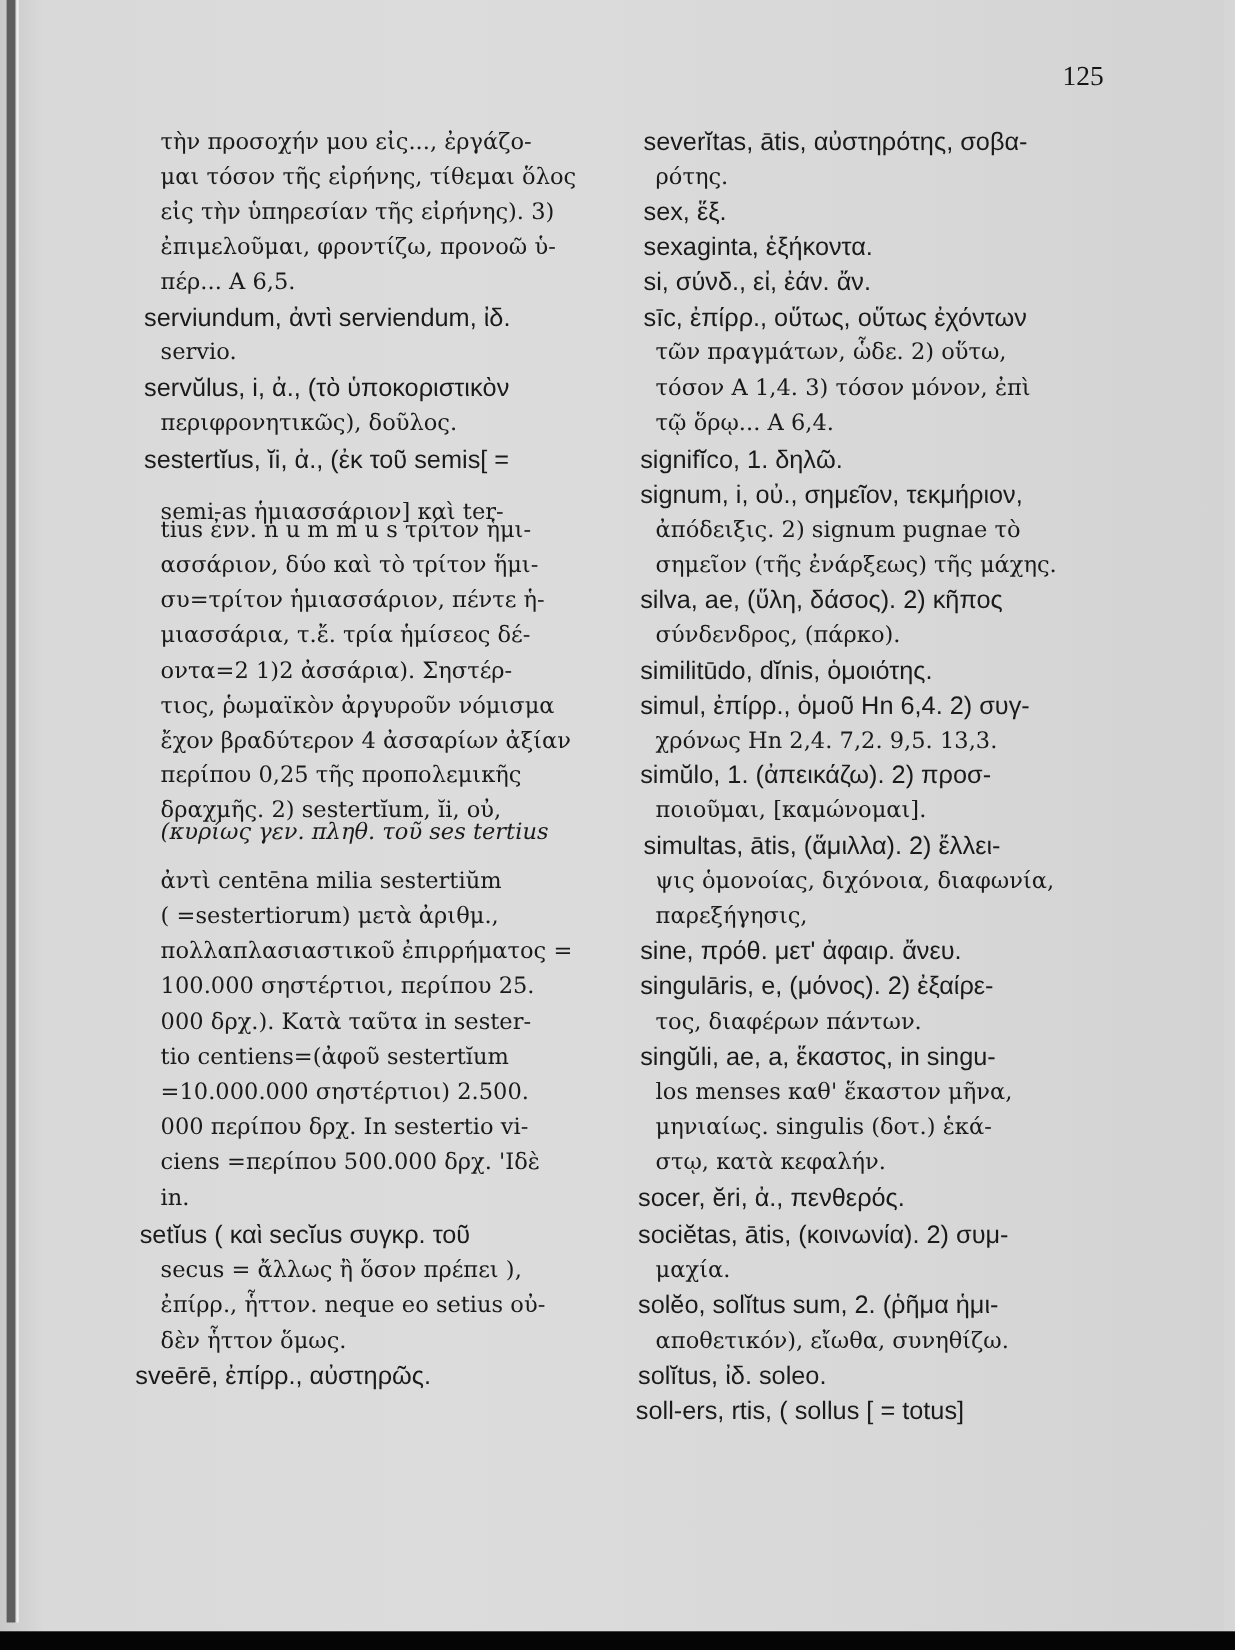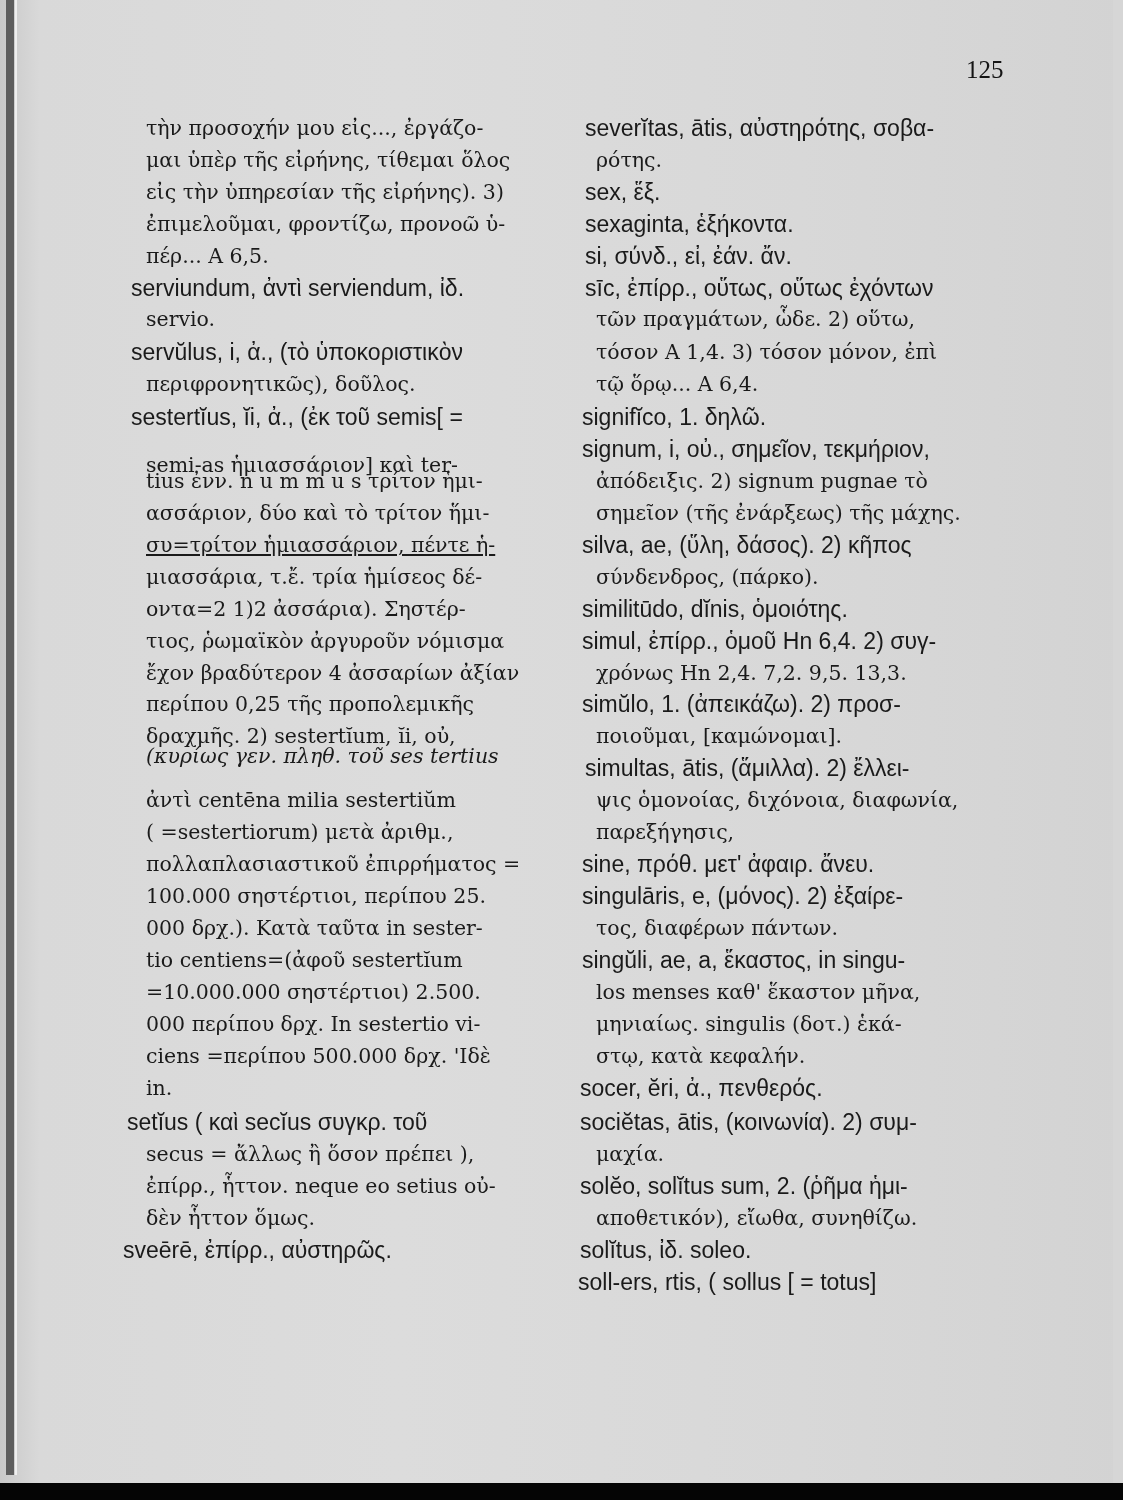--- a/index.html
+++ b/index.html
@@ -42,33 +42,33 @@
 <body>
 
 <div class="page">
   <div class="gutter-line"></div>
   <div class="gutter-line2"></div>
 
   <div class="page-number">125</div>
 
   <div class="column col-left" id="col-left">
       <div class="line" style="top: 114px; left: 146px;">τὴν προσοχήν μου εἰς..., ἐργάζο-</div>
-      <div class="line" style="top: 146px; left: 146px;">μαι ὑπὲρ τῆς εἰρήνης, τίθεμαι ὅλος</div>
+      <div class="line" style="top: 146px; left: 146px;">μαι τόσον τῆς εἰρήνης, τίθεμαι ὅλος</div>
       <div class="line" style="top: 178px; left: 146px;">εἰς τὴν ὑπηρεσίαν τῆς εἰρήνης). 3)</div>
       <div class="line" style="top: 210px; left: 146px;">ἐπιμελοῦμαι, φροντίζω, προνοῶ ὑ-</div>
       <div class="line" style="top: 242px; left: 146px;">πέρ... Α 6,5.</div>
       <div class="line head" style="top: 274px; left: 131px;">serviundum, ἀντὶ serviendum, ἰδ.</div>
       <div class="line" style="top: 305px; left: 146px;">servio.</div>
       <div class="line head" style="top: 338px; left: 131px;">servŭlus, i, ἀ., (τὸ ὑποκοριστικὸν</div>
       <div class="line" style="top: 370px; left: 146px;">περιφρονητικῶς), δοῦλος.</div>
       <div class="line head" style="top: 403px; left: 131px;">sestertĭus, ĭi, ἀ., (ἐκ τοῦ semis[ =</div>
       <div class="line" style="top: 435px; left: 146px; margin-top: 16px;">semi-as ἡμιασσάριον] καὶ ter-</div>
       <div class="line" style="top: 467px; left: 146px;">tius ἐνν. n u m m u s τρίτον ἡμι-</div>
       <div class="line" style="top: 499px; left: 146px;">ασσάριον, δύο καὶ τὸ τρίτον ἥμι-</div>
-      <div class="line" style="top: 531px; left: 146px; text-decoration: underline;">συ=τρίτον ἡμιασσάριον, πέντε ἡ-</div>
+      <div class="line" style="top: 531px; left: 146px;">συ=τρίτον ἡμιασσάριον, πέντε ἡ-</div>
       <div class="line" style="top: 563px; left: 146px;">μιασσάρια, τ.ἔ. τρία ἡμίσεος δέ-</div>
       <div class="line" style="top: 595px; left: 146px;">οντα=2 1)2 ἀσσάρια). Σηστέρ-</div>
       <div class="line" style="top: 627px; left: 146px;">τιος, ῥωμαϊκὸν ἀργυροῦν νόμισμα</div>
       <div class="line" style="top: 659px; left: 146px;">ἔχον βραδύτερον 4 ἀσσαρίων ἀξίαν</div>
       <div class="line" style="top: 690px; left: 146px;">περίπου 0,25 τῆς προπολεμικῆς</div>
       <div class="line" style="top: 722px; left: 146px;">δραχμῆς. 2) sestertĭum, ĭi, οὐ,</div>
       <div class="line" style="top: 742px; left: 146px; font-style: italic;">(κυρίως γεν. πληθ. τοῦ ses tertius</div>
       <div class="line" style="top: 786px; left: 146px;">ἀντὶ centēna milia sestertiŭm</div>
       <div class="line" style="top: 818px; left: 146px;">( =sestertiorum) μετὰ ἀριθμ.,</div>
       <div class="line" style="top: 850px; left: 146px;">πολλαπλασιαστικοῦ ἐπιρρήματος =</div>

